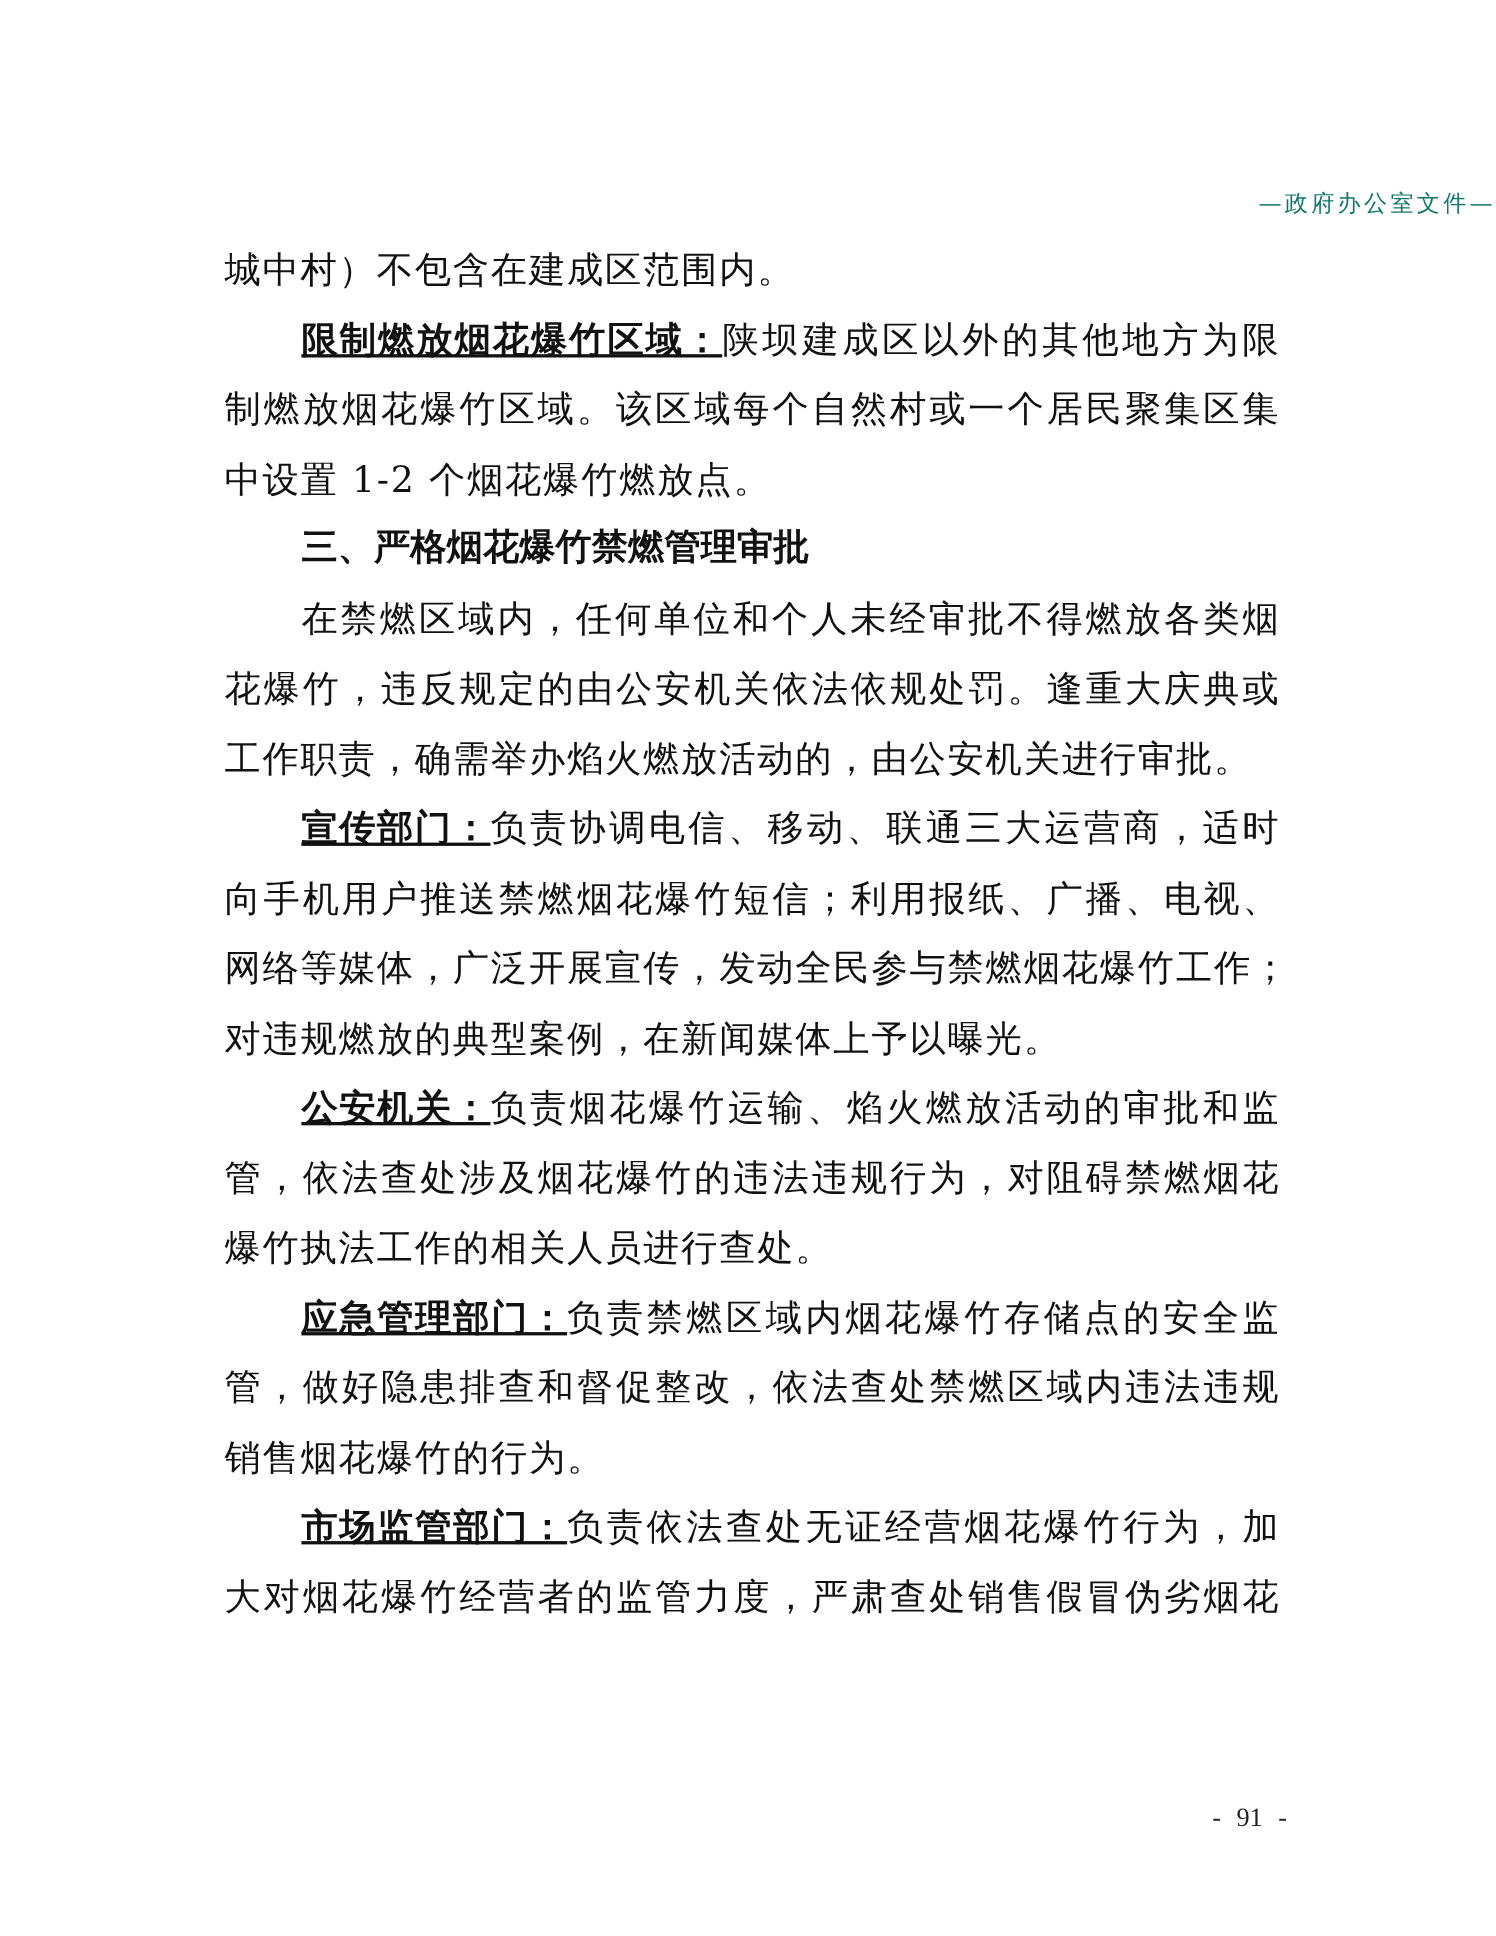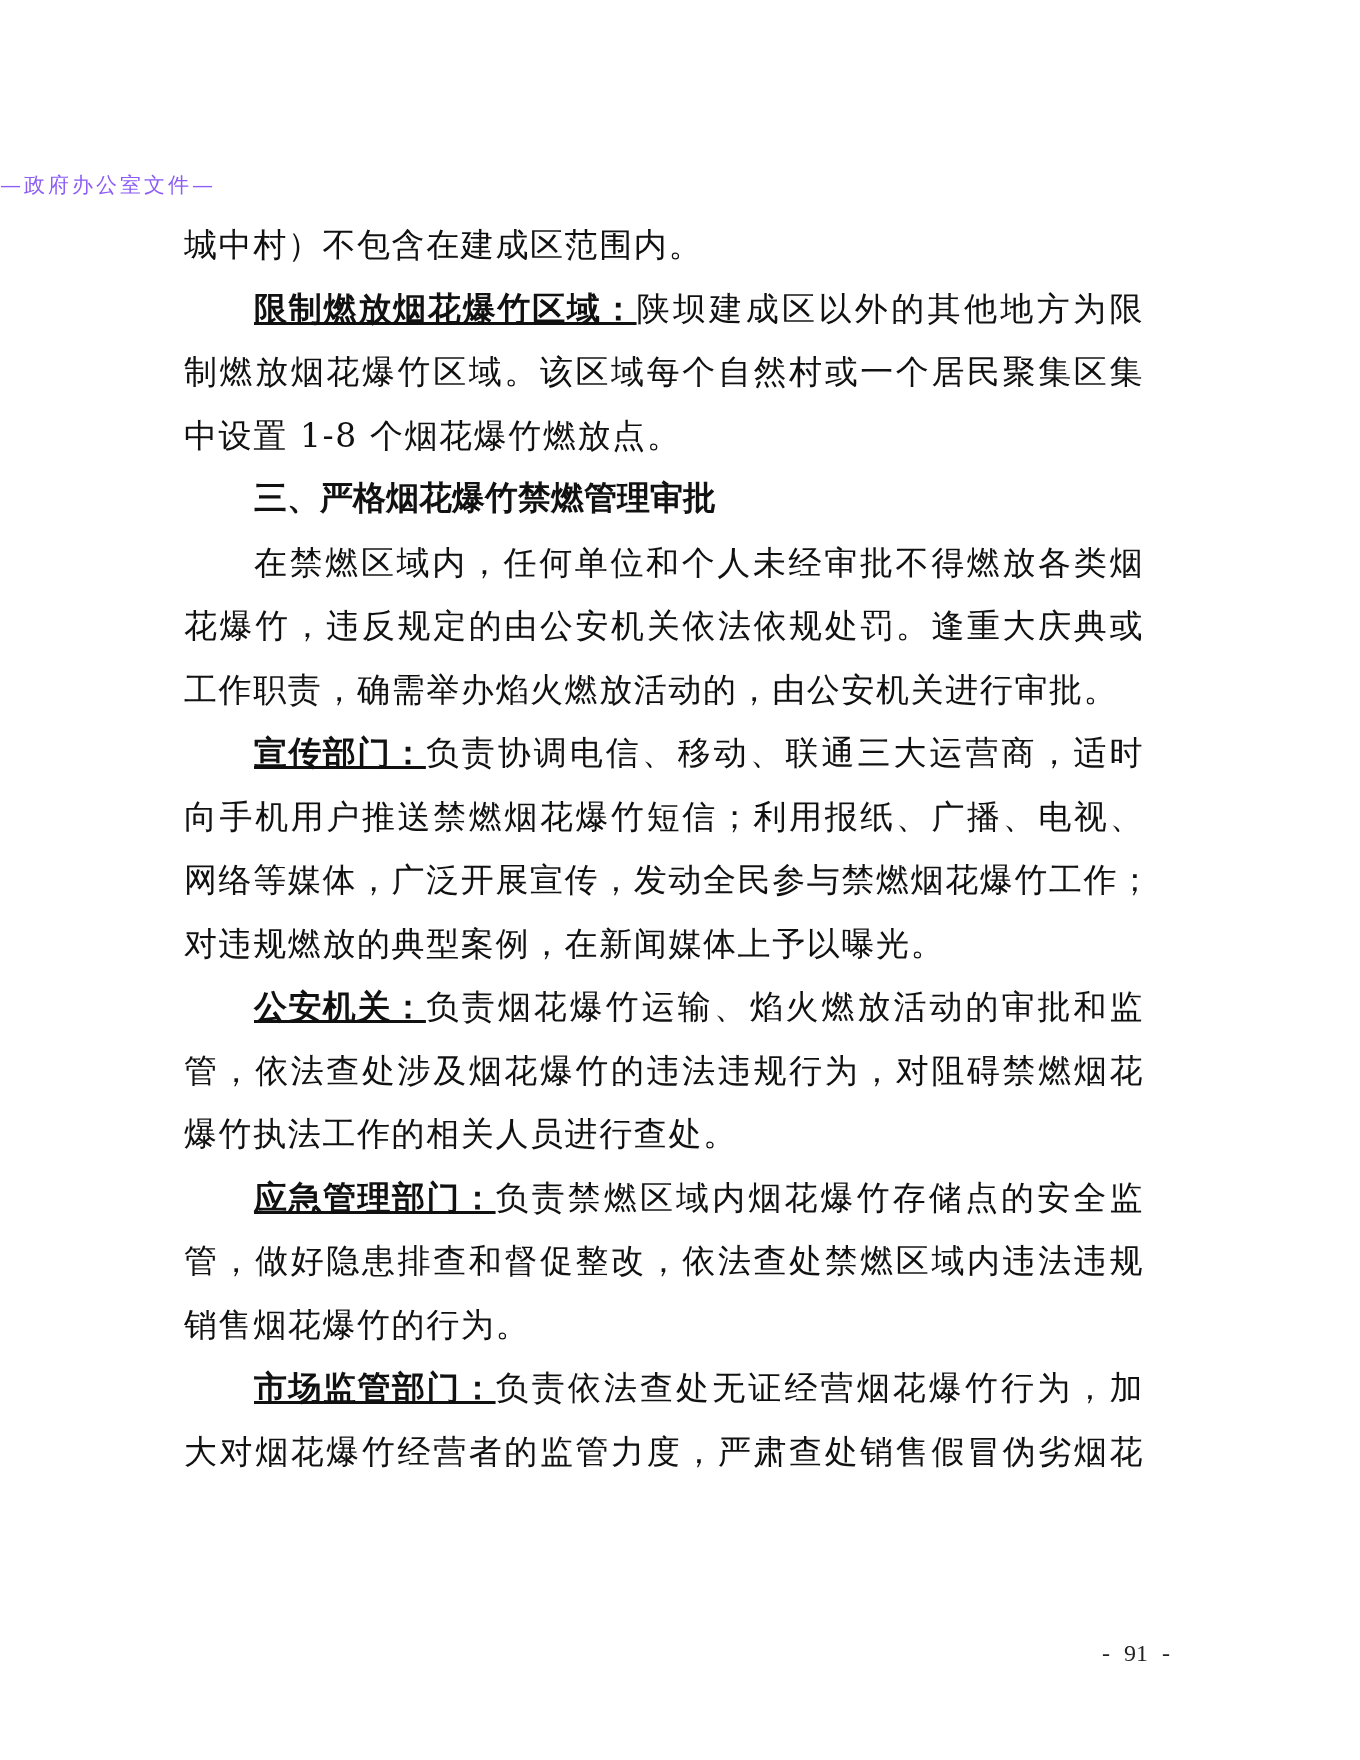--- a/index.html
+++ b/index.html
@@ -1,42 +1,42 @@
 <!DOCTYPE html>
 <html><head>
 <meta charset="utf-8">
 <style>
   html, body { margin: 0; padding: 0; background: #ffffff; }
   body { width: 1360px; height: 1760px; position: relative; overflow: hidden;
          font-family: "DejaVu Serif", "Liberation Serif", serif; color: #111; }
   .page { position: absolute; left: 0; top: 0; width: 1360px; height: 1760px; background: #fff; }
-  .header { position: absolute; top: 170px; left: 0; width: 1360px; text-align: left;
-            font-size: 21px; letter-spacing: 3px; color: #8b5cf6; line-height: 30px; }
-  .body { position: absolute; left: 184px; top: 213px; width: 960px; }
+  .header { position: absolute; top: 170px; left: 0; width: 1360px; text-align: right;
+            font-size: 21px; letter-spacing: 3px; color: #0f766e; line-height: 30px; }
+  .body { position: absolute; left: 204px; top: 213px; width: 960px; }
   .line { height: 63.5px; line-height: 63.5px; font-size: 33px; white-space: nowrap;
           letter-spacing: 1.6px; text-align: justify; text-align-last: justify; }
   .line.last { text-align-last: left; }
   .indent { padding-left: 70px; }
   .b { font-weight: bold; font-family: "DejaVu Sans", "Liberation Sans", sans-serif; letter-spacing: 0; text-decoration: underline; }
   .heading { font-weight: bold; font-family: Liberation Serif, serif; letter-spacing: 0; text-align-last: left; }
   .pagenum { position: absolute; top: 1640px; left: 1060px; width: 110px; text-align: right;
              font-size: 24px; font-family: "Liberation Serif", "DejaVu Serif", serif; color: #222; word-spacing: 8px; }
 </style>
 </head>
 <body>
 
 <div class="page">
   <div class="header">—政府办公室文件—</div>
 
   <div class="body">
     <div class="line last">城中村）不包含在建成区范围内。</div>
 
     <div class="line indent"><span class="b">限制燃放烟花爆竹区域：</span><span>陕坝建成区以外的其他地方为限</span></div>
     <div class="line">制燃放烟花爆竹区域。该区域每个自然村或一个居民聚集区集</div>
-    <div class="line last">中设置 1-8 个烟花爆竹燃放点。</div>
+    <div class="line last">中设置 1-2 个烟花爆竹燃放点。</div>
 
     <div class="line indent heading">三、严格烟花爆竹禁燃管理审批</div>
 
     <div class="line indent">在禁燃区域内，任何单位和个人未经审批不得燃放各类烟</div>
     <div class="line">花爆竹，违反规定的由公安机关依法依规处罚。逢重大庆典或</div>
     <div class="line last">工作职责，确需举办焰火燃放活动的，由公安机关进行审批。</div>
 
 
     <div class="line indent"><span class="b">宣传部门：</span><span>负责协调电信、移动、联通三大运营商，适时</span></div>
     <div class="line">向手机用户推送禁燃烟花爆竹短信；利用报纸、广播、电视、</div>

